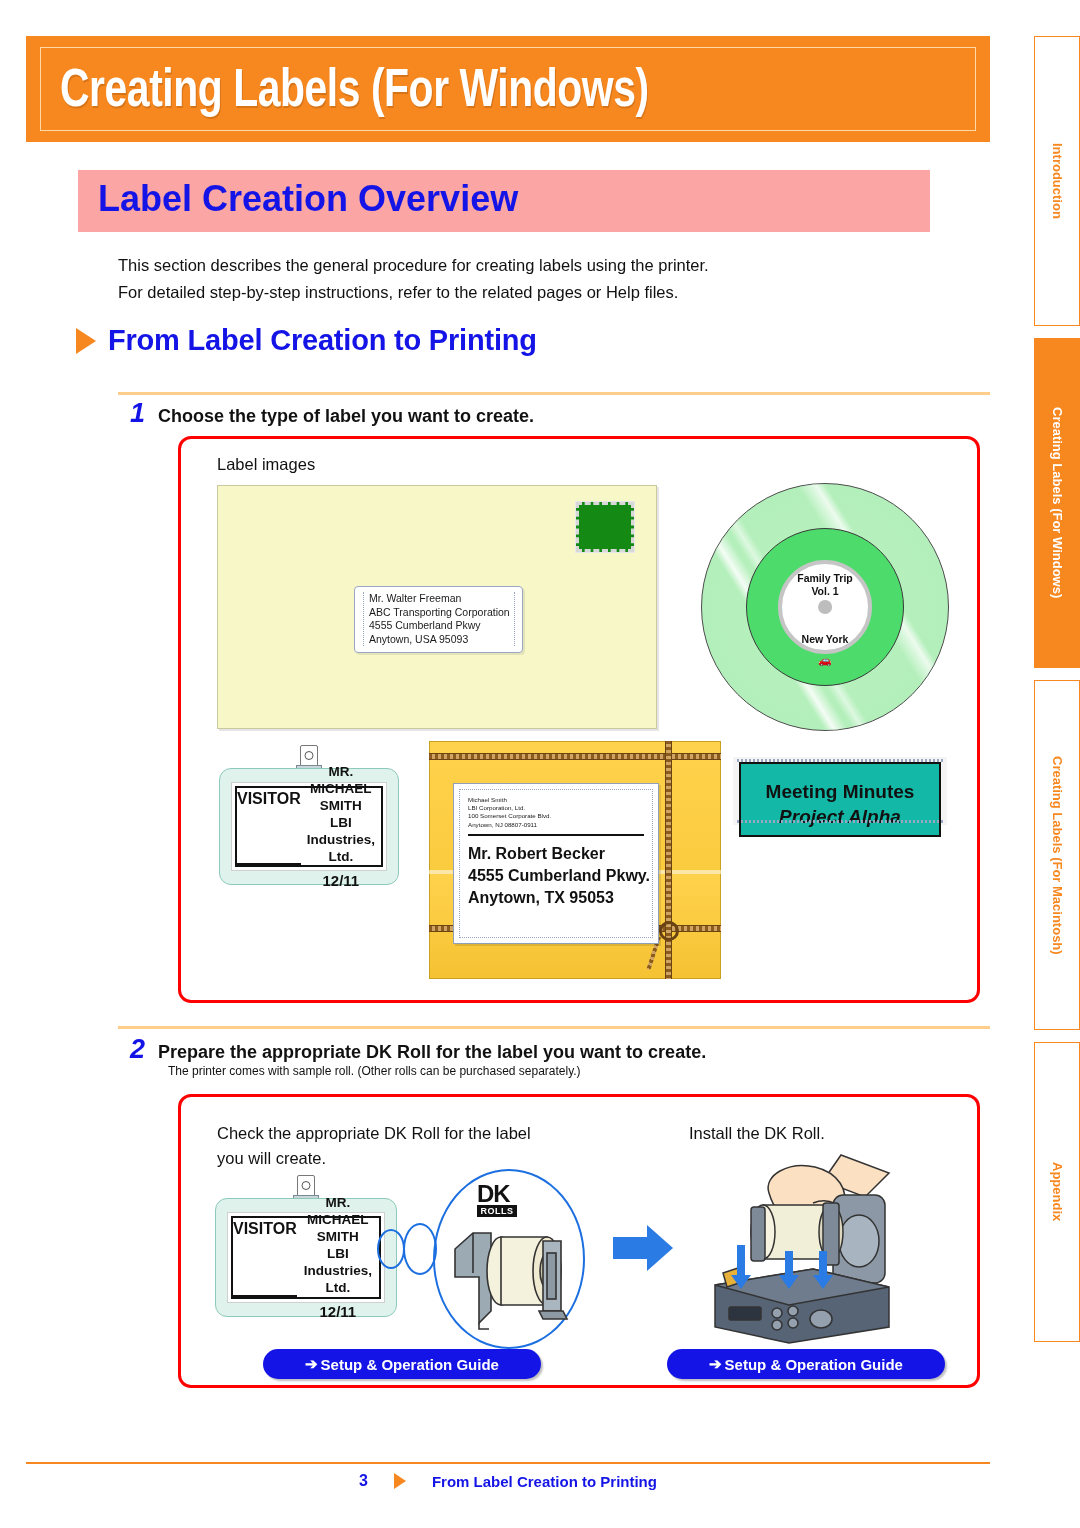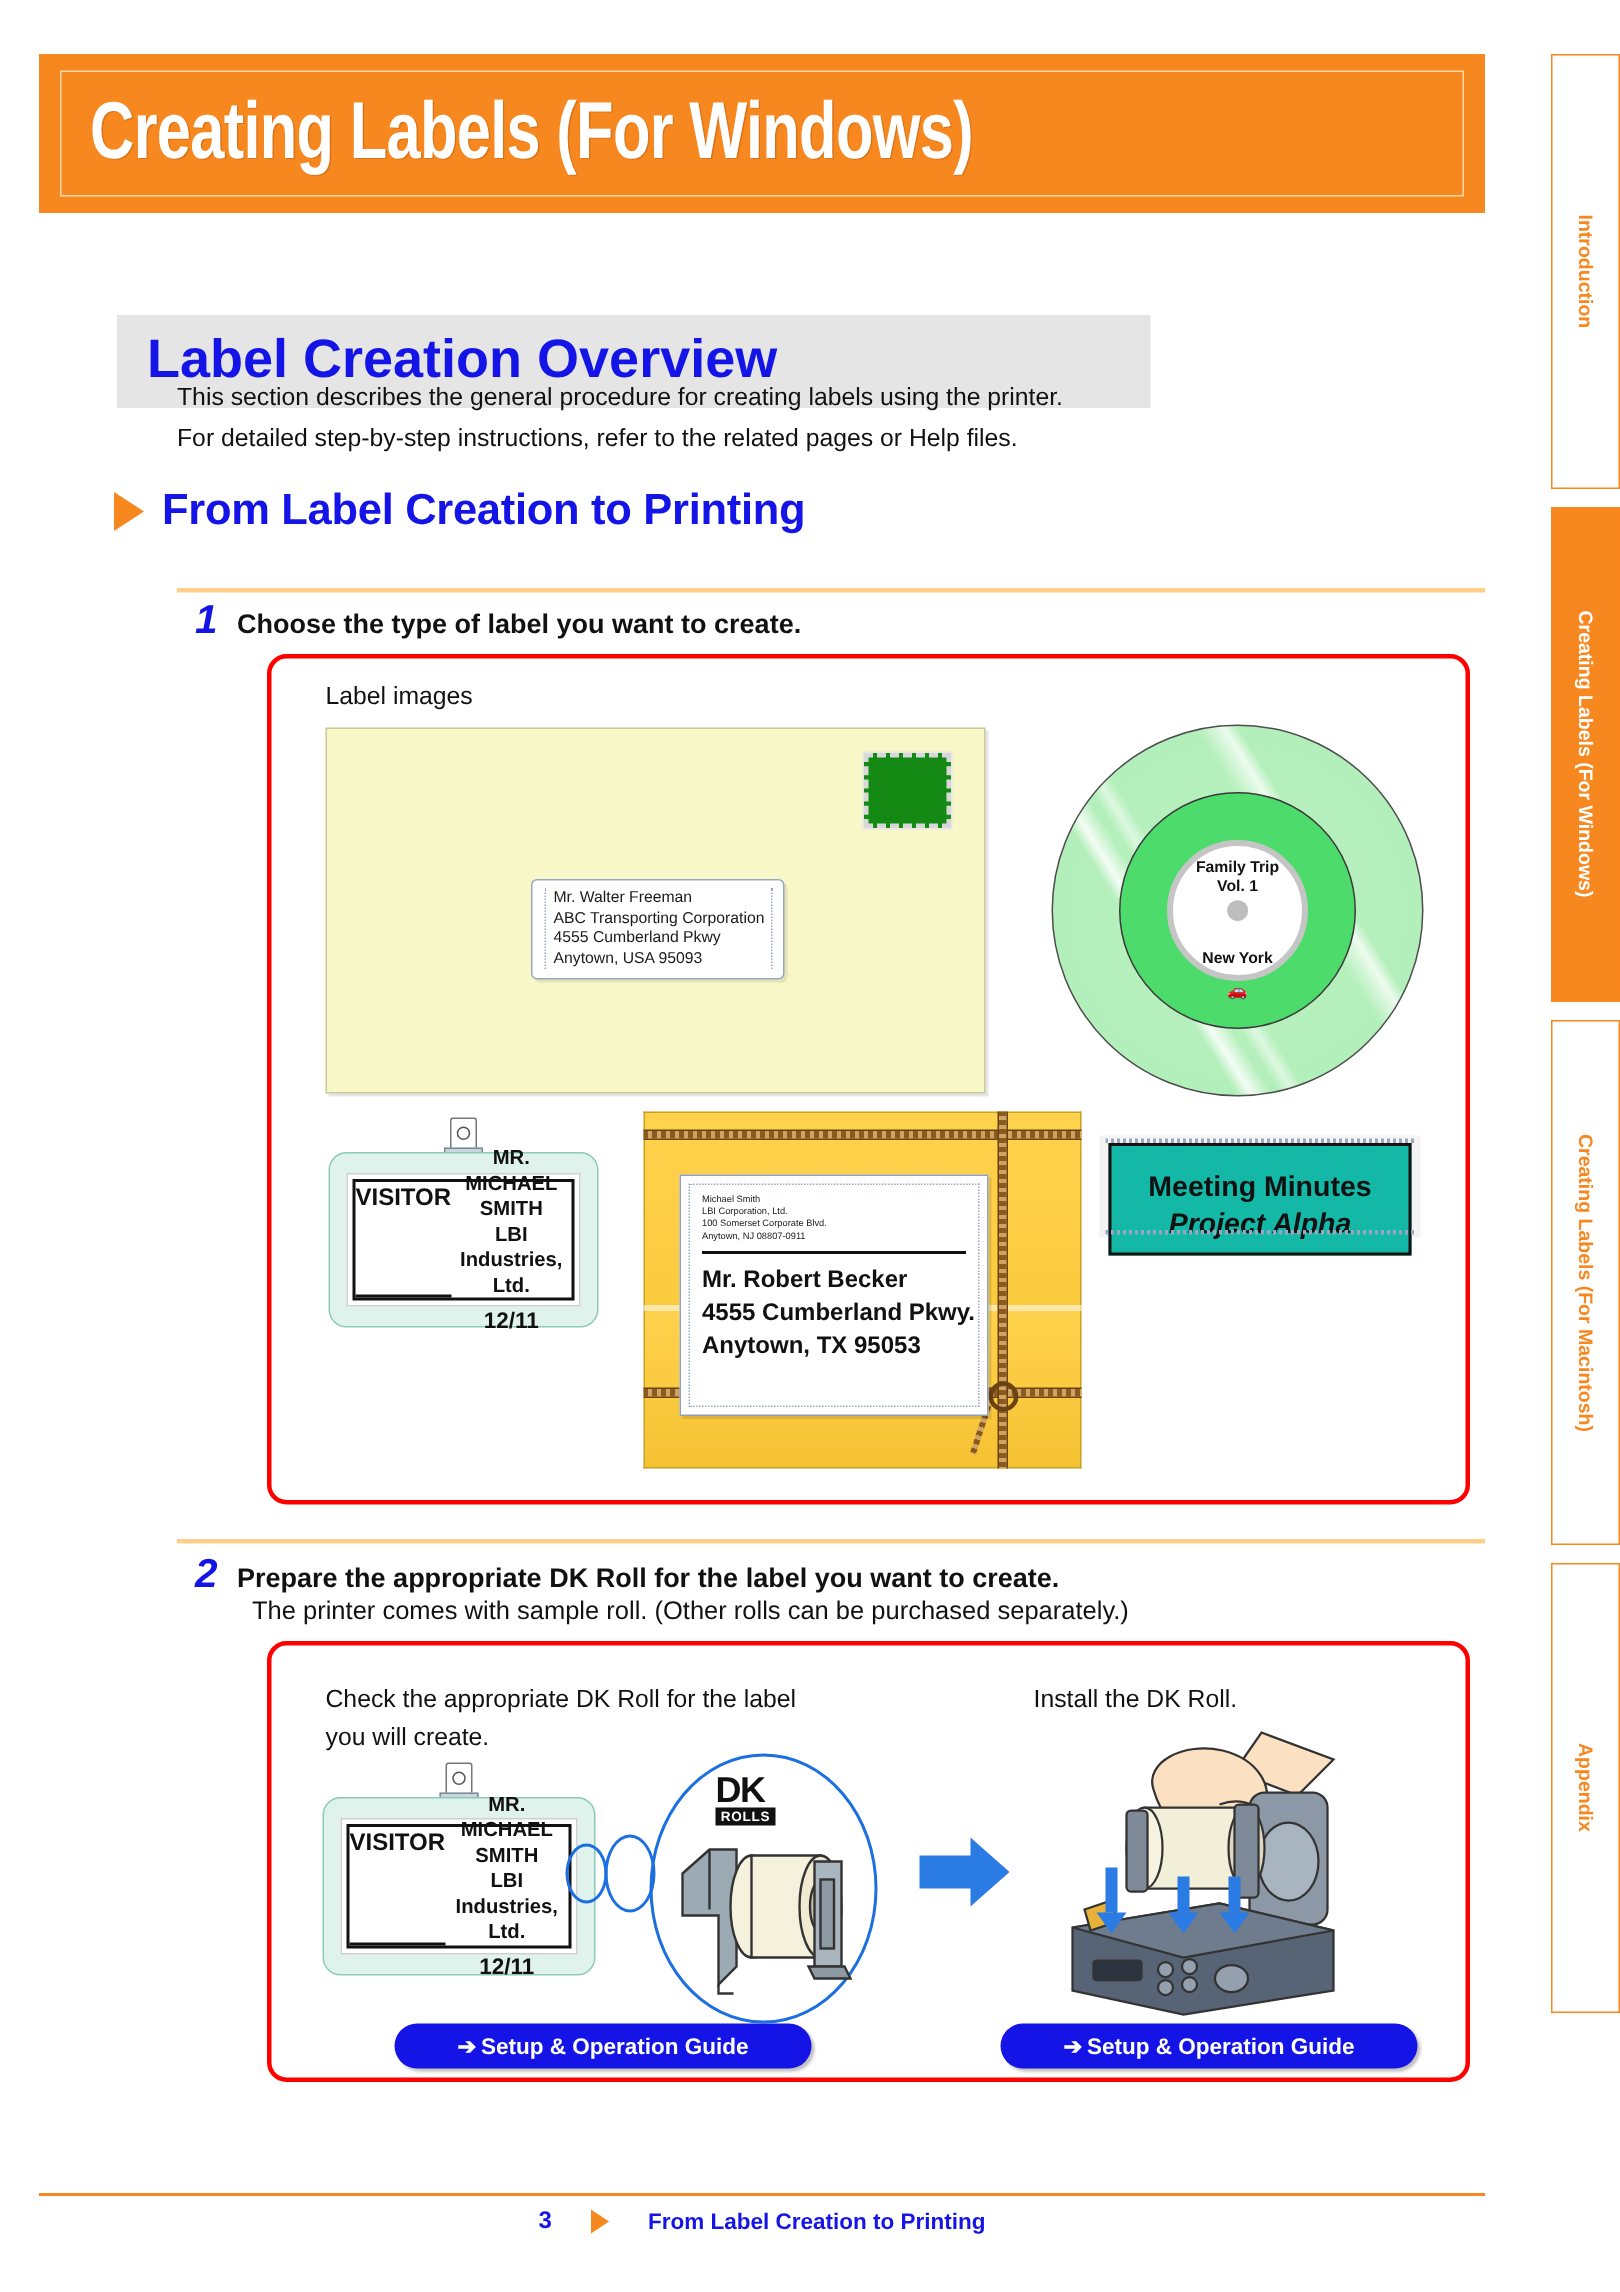--- a/index.html
+++ b/index.html
@@ -40,23 +40,22 @@
     transform-origin: left center;
     white-space: nowrap;
     text-shadow: 1px 1px 0 rgba(120,60,0,.25);
   }
   .banner-title span { display:inline-block; transform: scaleX(0.93) scaleY(1.22); transform-origin: left center;}
 
   
   .section-bar {
     position: absolute;
     left: 78px; top: 170px;
-    width: 689px; height: 62px;
-    background: #e5e5e5;
-    margin-top: 40px;
+    width: 852px; height: 62px;
+    background: #fca5a5;
   }
   .section-bar h1 {
     position: absolute;
     left: 20px; top: 50%;
     transform: translateY(-54%);
     font-size: 36px;
     font-weight: bold;
     color: #1414E6;
     letter-spacing: 0px;
     white-space: nowrap;
@@ -96,21 +95,21 @@
     display: flex; align-items: baseline; gap: 13px;
   }
   .step-num {
     font-size: 27px; font-weight: bold; font-style: italic;
     color: #1414E6; line-height: 1;
   }
   .step-txt {
     font-size: 18px; font-weight: bold; color: #111; white-space: nowrap;
   }
   .step-sub {
-    position: absolute; font-size: 17px; color: #111; white-space: nowrap;
+    position: absolute; font-size: 12px; color: #111; white-space: nowrap;
   }
 
   .redbox {
     position: absolute;
     border: 3px solid #FF0000;
     border-radius: 13px;
     background: #ffffff;
   }
 
   .label-images-cap {

